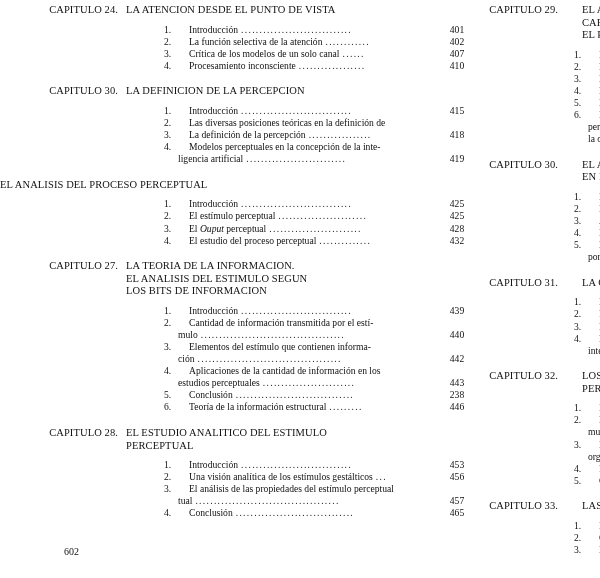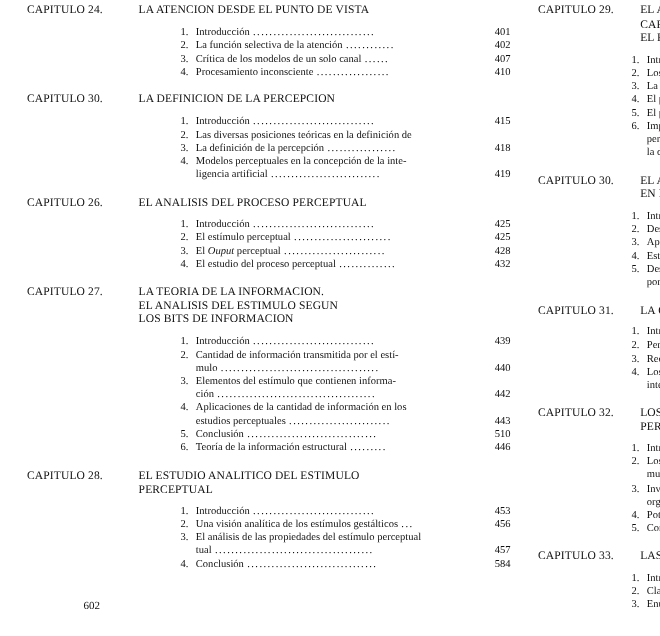--- a/index.html
+++ b/index.html
@@ -48,21 +48,20 @@
   }
   .chap-label {
     flex: 0 0 auto;
     text-align: right;
     font-size: 10.5px;
     white-space: nowrap;
   }
   .col-left .chap-label {
     width: 118px;
     padding-right: 8px;
-    text-align: center;
   }
   .col-right .chap-label {
     width: 88px;
     padding-right: 24px;
   }
   .chap-title {
     flex: 1 1 auto;
     font-size: 10.5px;
     line-height: 12.5px;
   }
@@ -90,20 +89,21 @@
     width: 14px;
     text-align: left;
   }
   .entry-body {
     flex: 1 1 auto;
     position: relative;
     min-width: 0;
   }
   .entry-text {
     display: inline;
+    margin-left: 11px;
   }
   .dots {
     display: inline;
     letter-spacing: 1.3px;
     padding-left: 3px;
   }
   .entry-page {
     flex: 0 0 auto;
     width: 26px;
     text-align: center;
@@ -112,21 +112,21 @@
   .cont-line {
     display: flex;
     font-size: 9.6px;
     line-height: 11.6px;
     margin-bottom: 0.5px;
   }
   .cont-line .entry-num { visibility: hidden; }
   .ital { font-style: italic; }
   .folio {
     position: absolute;
-    left: 76px;
+    left: 64px;
     top: 546px;
     font-size: 10px;
   }
   .rclip { white-space: nowrap; overflow: hidden; }
 </style>
 </head>
 <body>
 
 <div class="page">
 
@@ -189,21 +189,20 @@
           </div>
           <div class="cont-line">
             <span class="entry-num">0.</span>
             <span class="entry-body"><span>ligencia artificial</span><span class="dots">...........................</span></span>
             <span class="entry-page">419</span>
           </div>
         </div>
       </div>
       <div class="chapter">
         <div class="chap-head">
-          <div class="chap-label">CAPITULO 26.</div>
           <div class="chap-title">
             <div>EL ANALISIS DEL PROCESO PERCEPTUAL</div>
           </div>
         </div>
         <div class="entries">
           <div class="entry">
             <span class="entry-num">1.</span>
             <span class="entry-body"><span class="entry-text">Introducción</span><span class="dots">..............................</span></span>
             <span class="entry-page">425</span>
           </div>
@@ -262,21 +261,21 @@
             <span class="entry-body"><span class="entry-text">Aplicaciones de la cantidad de información en los</span></span>
           </div>
           <div class="cont-line">
             <span class="entry-num">0.</span>
             <span class="entry-body"><span>estudios perceptuales</span><span class="dots">.........................</span></span>
             <span class="entry-page">443</span>
           </div>
           <div class="entry">
             <span class="entry-num">5.</span>
             <span class="entry-body"><span class="entry-text">Conclusión</span><span class="dots">................................</span></span>
-            <span class="entry-page">510</span>
+            <span class="entry-page">238</span>
           </div>
           <div class="entry">
             <span class="entry-num">6.</span>
             <span class="entry-body"><span class="entry-text">Teoría de la información estructural</span><span class="dots">.........</span></span>
             <span class="entry-page">446</span>
           </div>
         </div>
       </div>
       <div class="chapter">
         <div class="chap-head">
@@ -302,21 +301,21 @@
             <span class="entry-body"><span class="entry-text">El análisis de las propiedades del estímulo perceptual</span></span>
           </div>
           <div class="cont-line">
             <span class="entry-num">0.</span>
             <span class="entry-body"><span>tual</span><span class="dots">.......................................</span></span>
             <span class="entry-page">457</span>
           </div>
           <div class="entry">
             <span class="entry-num">4.</span>
             <span class="entry-body"><span class="entry-text">Conclusión</span><span class="dots">................................</span></span>
-            <span class="entry-page">584</span>
+            <span class="entry-page">465</span>
           </div>
         </div>
       </div>
     </div>
   <div class="col col-right" id="right-col">
       <div class="chapter">
         <div class="chap-head">
           <div class="chap-label">CAPITULO 29.</div>
           <div class="chap-title rclip">
             <div>EL AN</div>

